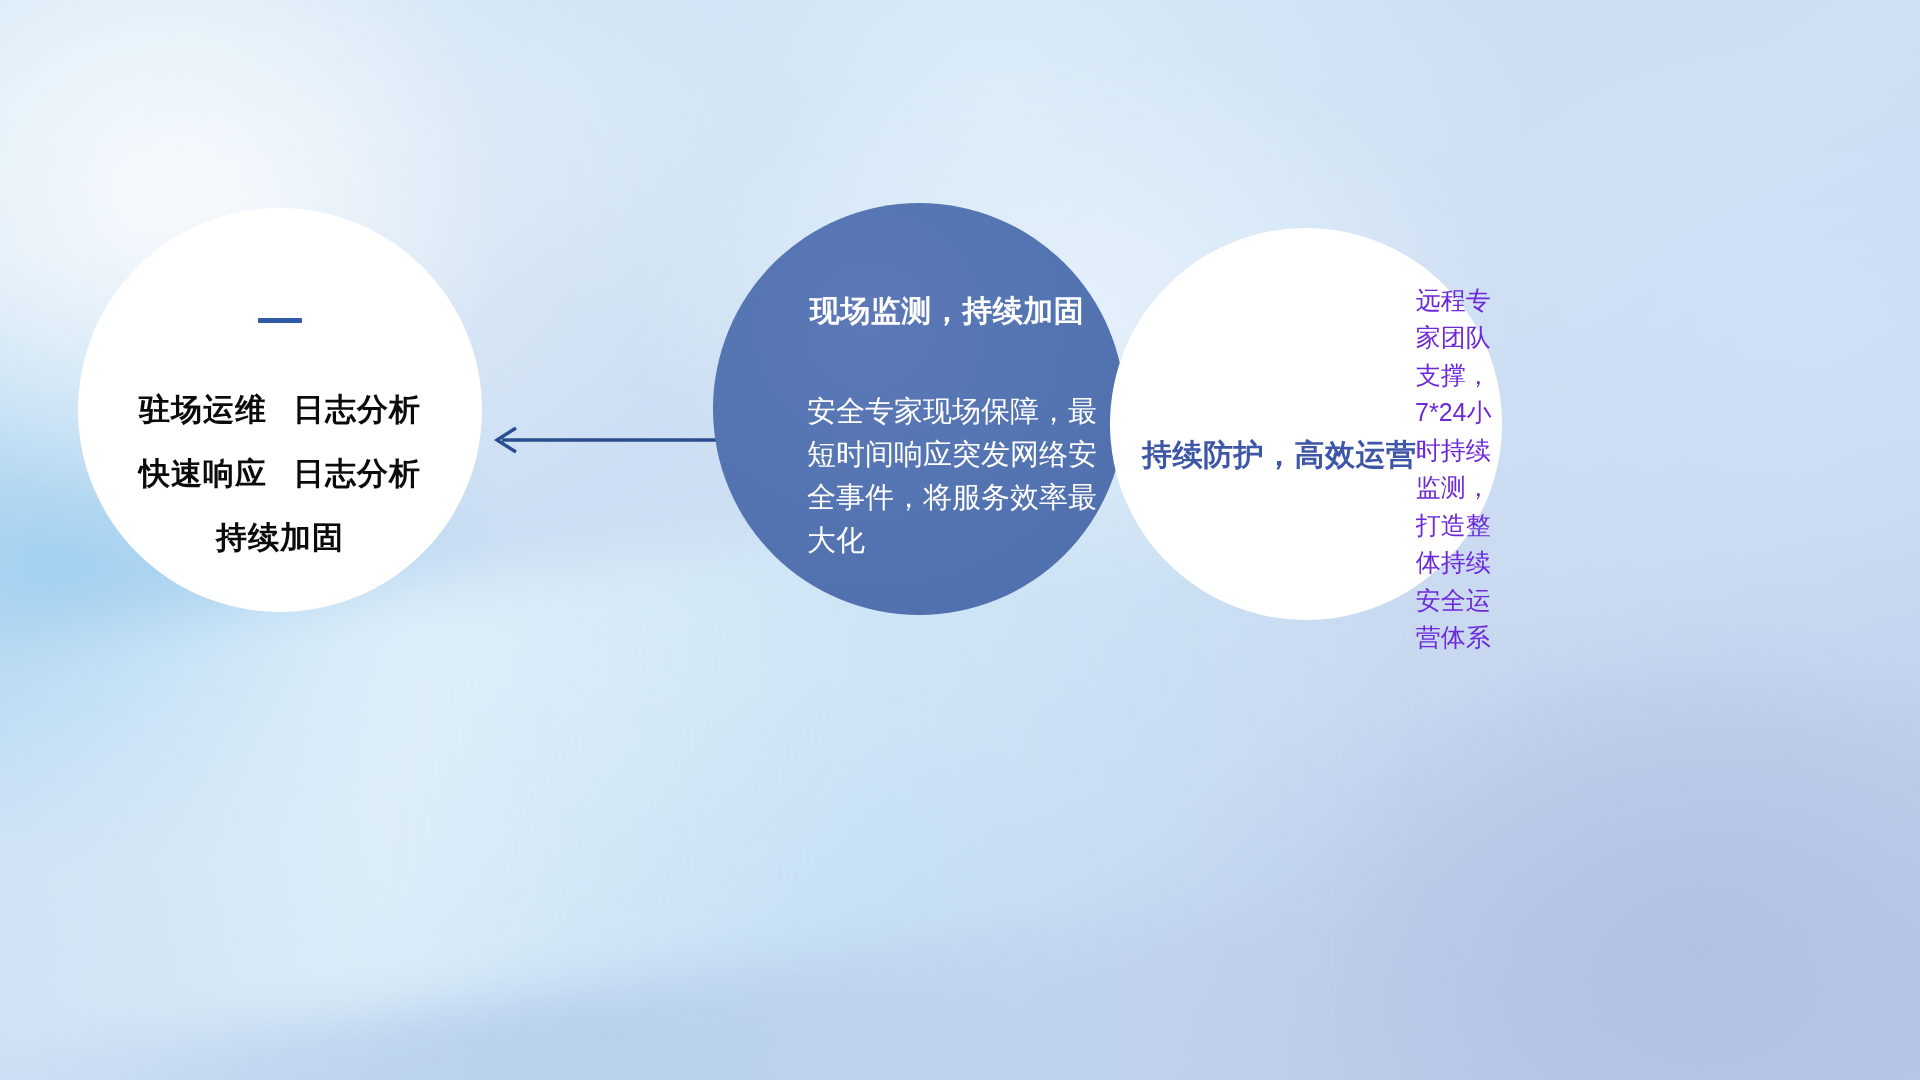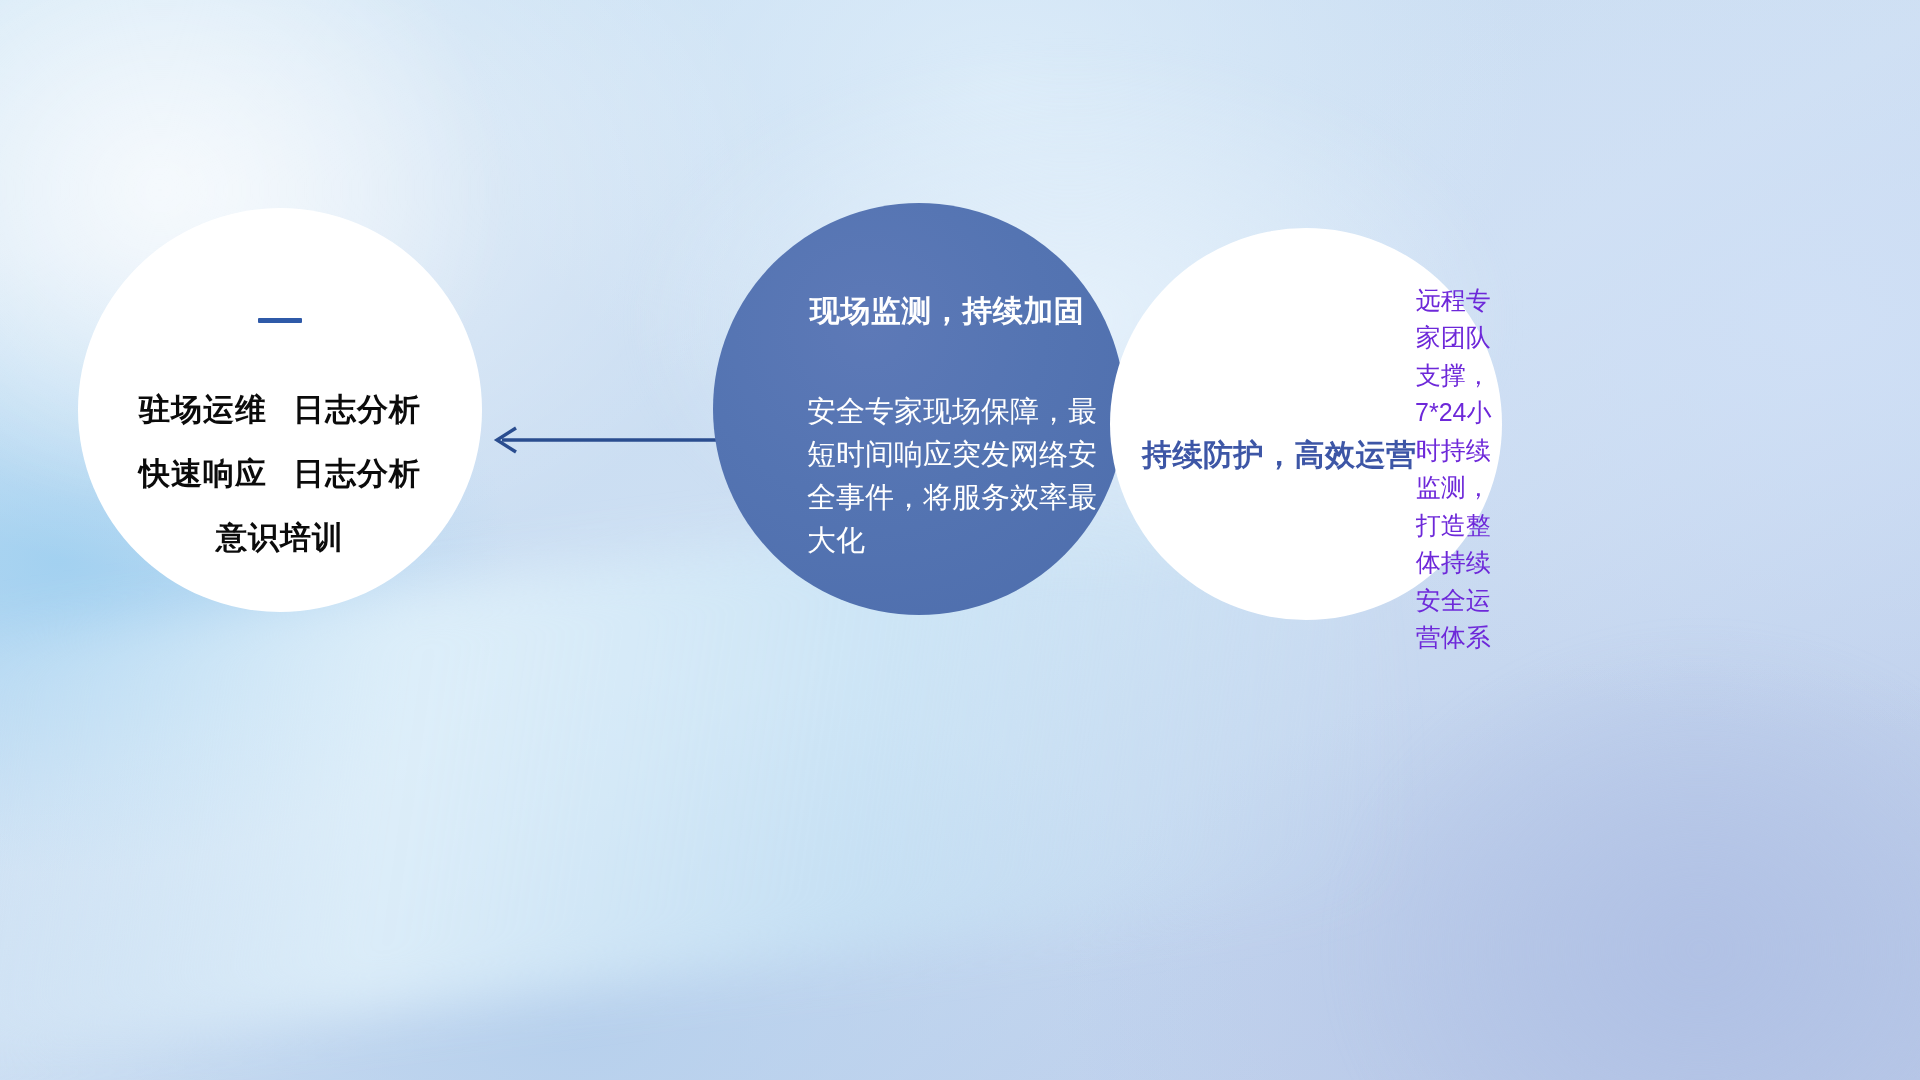--- a/index.html
+++ b/index.html
@@ -124,21 +124,21 @@
     <div class="inner">
       <div id="dash"></div>
       <div class="left-lines">
         <div class="left-line">
           <span>驻场运维</span><span class="gap"></span><span>日志分析</span>
         </div>
         <div class="left-line">
           <span>快速响应</span><span class="gap"></span><span>日志分析</span>
         </div>
         <div class="left-line">
-          <span>意识培训</span>
+          <span>持续加固</span>
         </div>
       </div>
     </div>
   </div>
 
   <div class="circle" id="c-mid">
     <div class="inner">
       <div id="mid-title">现场监测，持续加固</div>
       <div id="mid-body">安全专家现场保障，最短时间响应突发网络安全事件，将服务效率最大化</div>
     </div>

